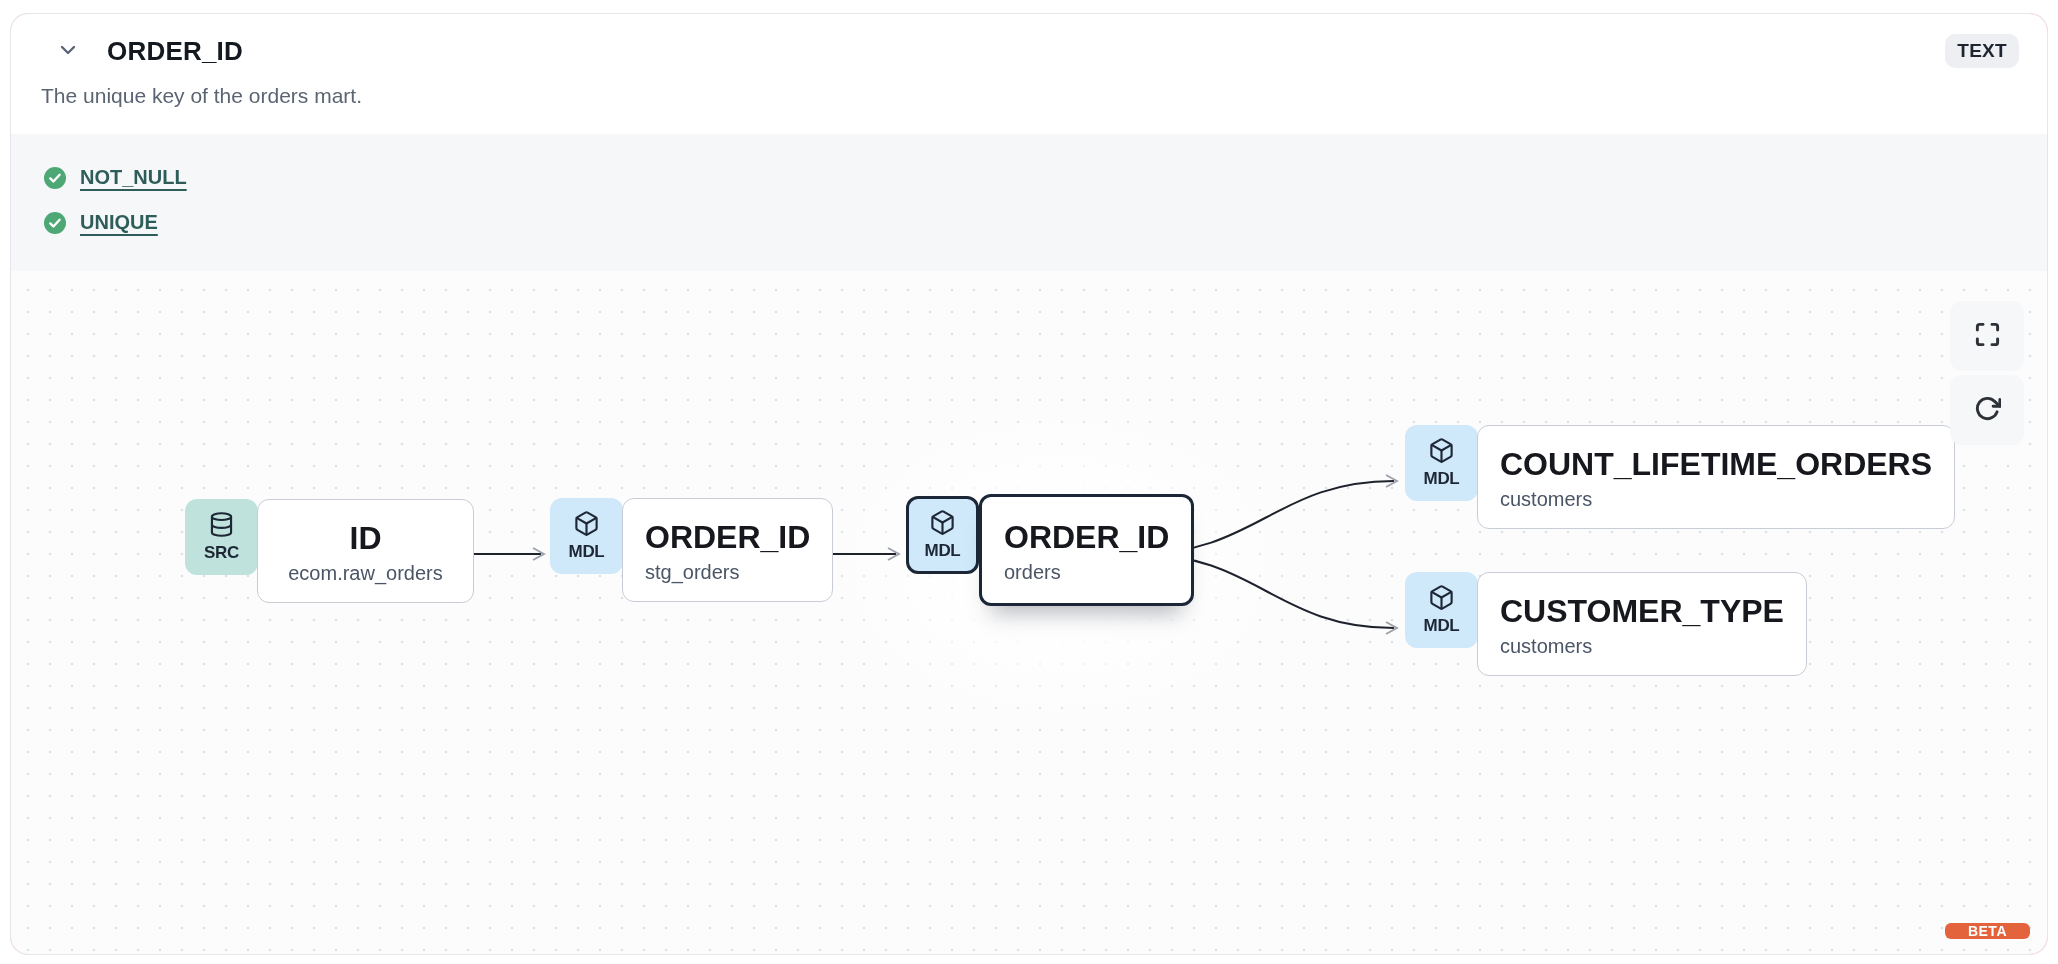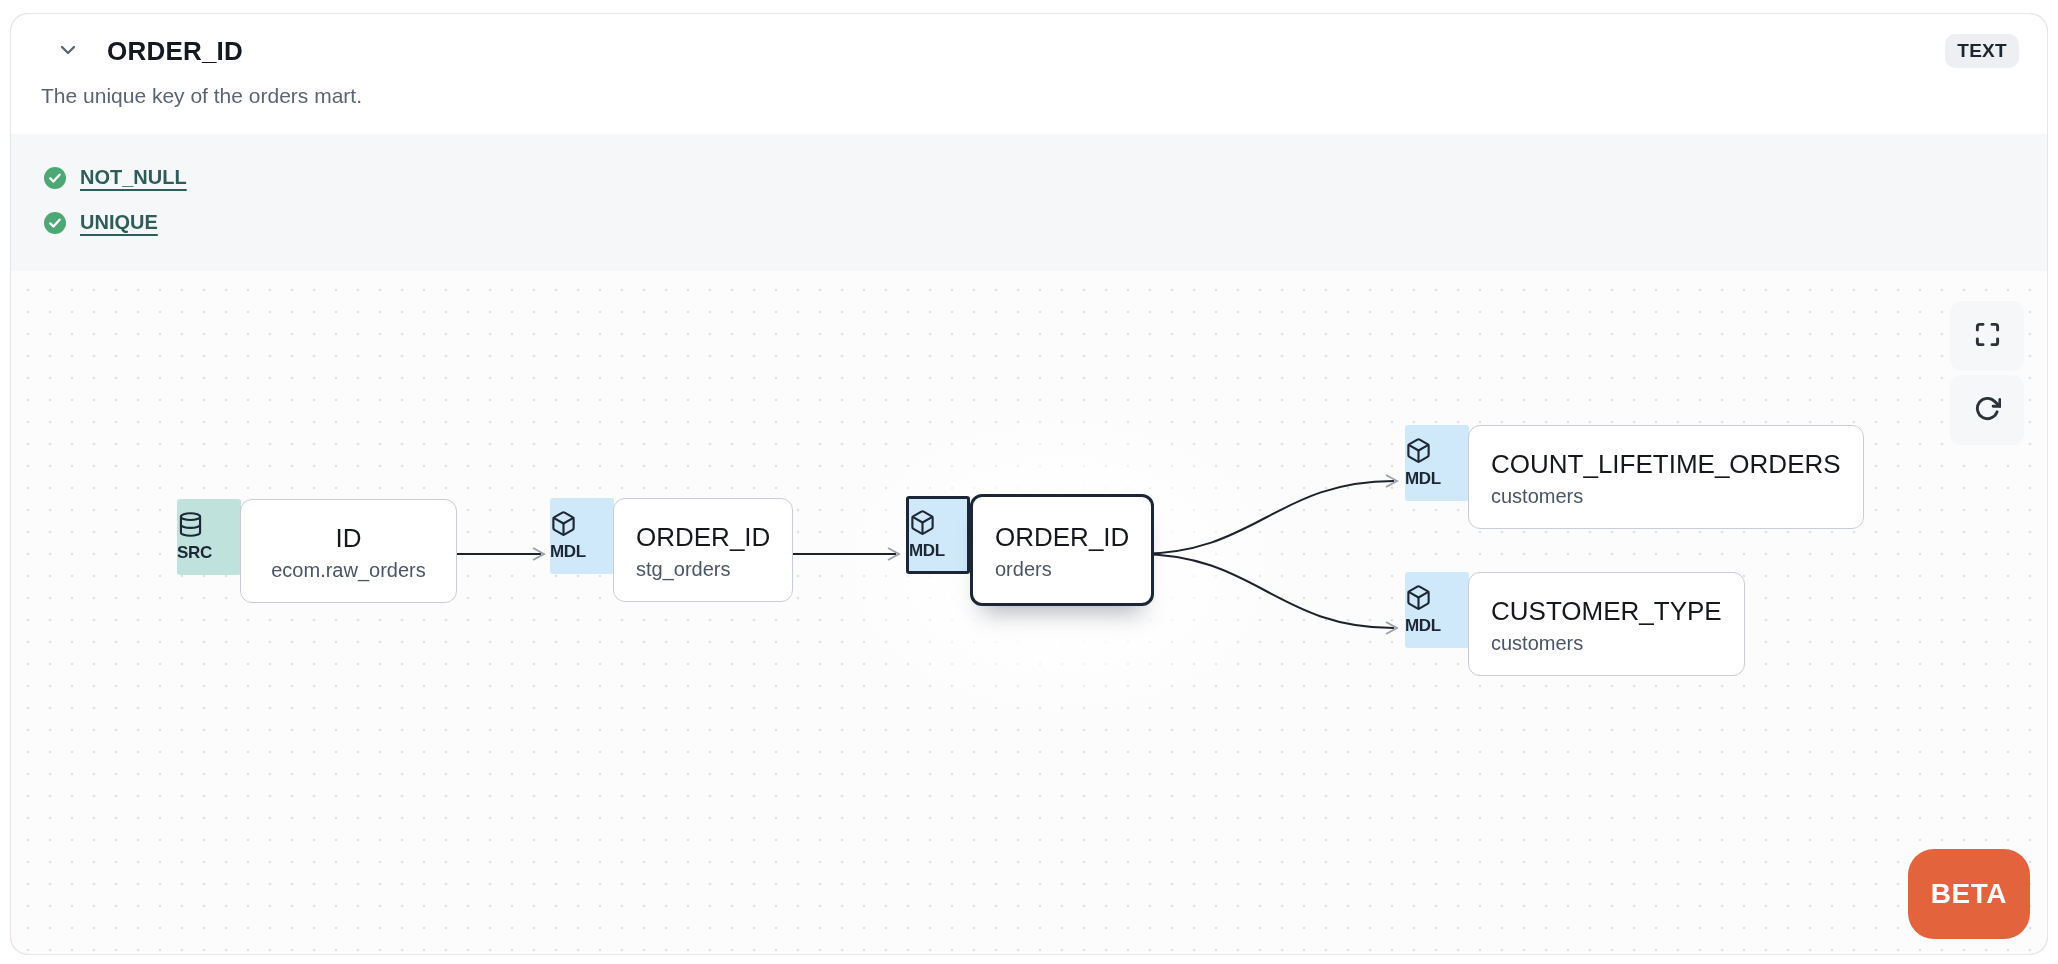--- a/index.html
+++ b/index.html
@@ -47,54 +47,54 @@
     position:absolute; left:810px; top:130px; width:480px; height:330px; z-index:1;
     background: radial-gradient(ellipse at center, rgba(255,255,255,0.98) 25%, rgba(255,255,255,0) 72%);
     pointer-events:none;
   }
   svg.edges { position:absolute; inset:0; z-index:2; }
   .edge { stroke:var(--edge-color); stroke-width:2; fill:none; }
   .arrowhead { stroke:#9aa1aa; stroke-width:1.8; fill:none; }
 
   .node { position:absolute; display:flex; align-items:flex-start; z-index:3; cursor:pointer; }
   .node-badge {
-    width:64px; height:76px; border-radius:3px; flex:0 0 auto;
-    display:flex; flex-direction:column; justify-content:center; gap:1px;
+    width:73px; height:76px; border-radius:12px; flex:0 0 auto;
+    display:flex; flex-direction:column; align-items:center; justify-content:center; gap:1px;
     color:#1d2735; z-index:1;
   }
   .node-badge svg { width:27px; height:27px; }
   .node-badge .kind { font-size:17px; font-weight:600; letter-spacing:-0.3px; }
   .badge-src { background:var(--badge-src-bg); }
   .badge-mdl { background:var(--badge-mdl-bg); }
   .node-card {
     background:#ffffff; border:1px solid #c8cdd5; border-radius:12px;
     min-height:104px; padding:15px 22px 13px 22px; margin-left:-1px; z-index:2;
     display:flex; flex-direction:column; justify-content:center; gap:5px; white-space:nowrap;
   }
-  .node-title { font-size:26px; font-weight:400; color:#16181d; }
+  .node-title { font-size:32px; font-weight:700; color:#16181d; }
   .node-sub { font-size:20px; color:#4a5566; }
 
   .node.selected .node-badge { border:3px solid var(--selected-border); height:78px; margin-top:2px; }
   .node.selected .node-card {
     border:3px solid var(--selected-border); min-height:112px; margin-left:0px;
     box-shadow:0 18px 22px -12px rgba(25,35,50,0.35);
   }
 
   
   .canvas-controls { position:absolute; top:30px; right:23px; display:flex; flex-direction:column; gap:4px; z-index:4; }
   .ctrl-btn {
     width:74px; height:70px; border:none; border-radius:12px; background:#f6f7f9;
     display:flex; align-items:center; justify-content:center; color:#2d3138; cursor:pointer;
   }
   .ctrl-btn svg { width:27px; height:27px; }
 
   .beta-badge {
     position:absolute; right:17px; bottom:17px; z-index:4;
-    background:var(--accent-orange); color:#ffffff; font-size:28px; font-weight:700;
-    letter-spacing:0.5px; padding:29px 23px; border-radius:26px;
+    background:var(--accent-orange); color:#ffffff; font-size:14px; font-weight:700;
+    letter-spacing:0.5px; padding:0 23px; border-radius:6px;
   }
 </style>
 </head>
 <body>
 
 <div class="app-card">
 
   <div class="header">
     <div class="title-row">
       <button class="collapse-btn">
@@ -138,21 +138,21 @@
       <path class="edge" d="M443 283 H 530"></path>
       <path class="arrowhead" d="M522 277 L 533 283 L 522 289"></path>
       <path class="edge" d="M750 283 H 885"></path>
       <path class="arrowhead" d="M877 277 L 888 283 L 877 289"></path>
       <path class="edge" d="M1127 283 C 1245 283 1265 210 1383 210"></path>
       <path class="arrowhead" d="M1375 204 L 1386 210 L 1375 216"></path>
       <path class="edge" d="M1127 283 C 1245 283 1265 357 1383 357"></path>
       <path class="arrowhead" d="M1375 351 L 1386 357 L 1375 363"></path>
     </svg>
 
-    <div class="node" style="left:166px; top:228px;">
+    <div class="node" style="left:174px; top:228px;">
       <div class="node-badge badge-src">
         <span>
           <svg viewBox="0 0 24 24" fill="none" stroke="currentColor" stroke-width="1.9" stroke-linecap="round" width="27" height="27">
               <ellipse cx="12" cy="5" rx="8.5" ry="3"></ellipse>
               <path d="M20.5 12c0 1.66-3.8 3-8.5 3s-8.5-1.34-8.5-3"></path>
               <path d="M3.5 5v14c0 1.66 3.8 3 8.5 3s8.5-1.34 8.5-3V5"></path>
             </svg>
         </span>
         <span class="kind">SRC</span>
       </div>

